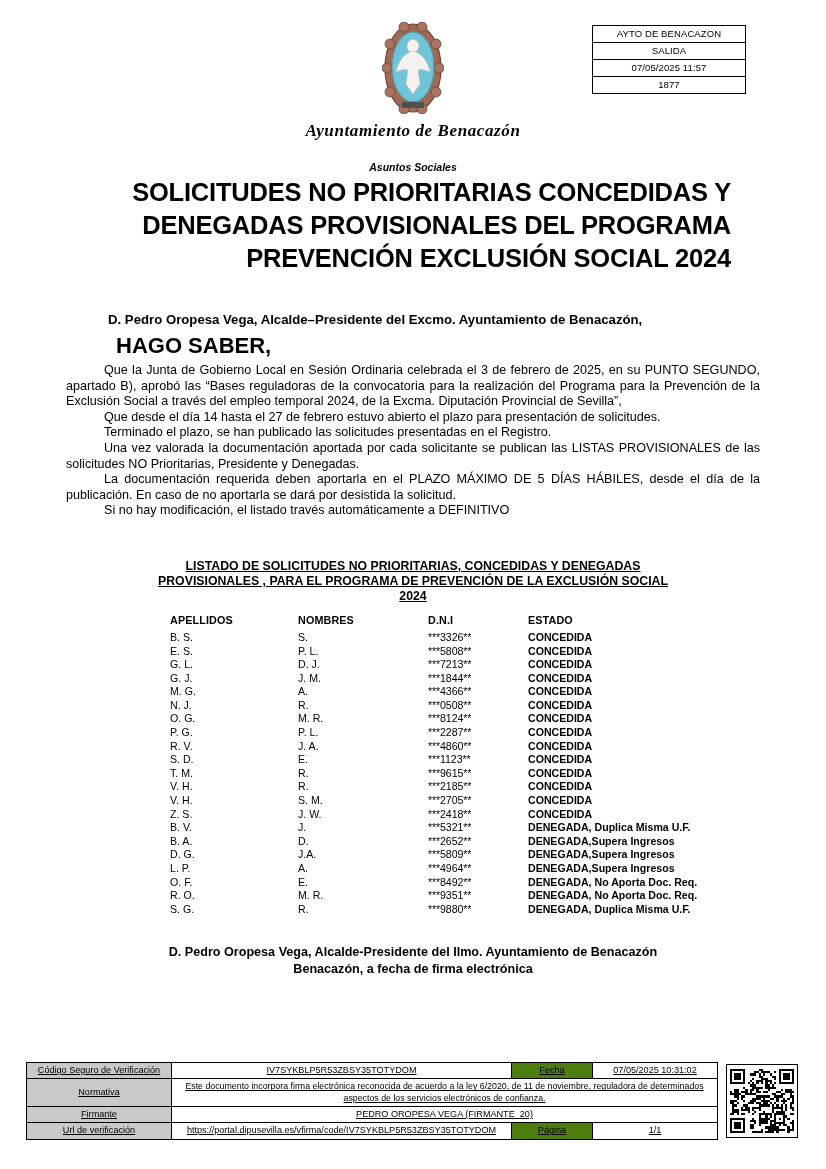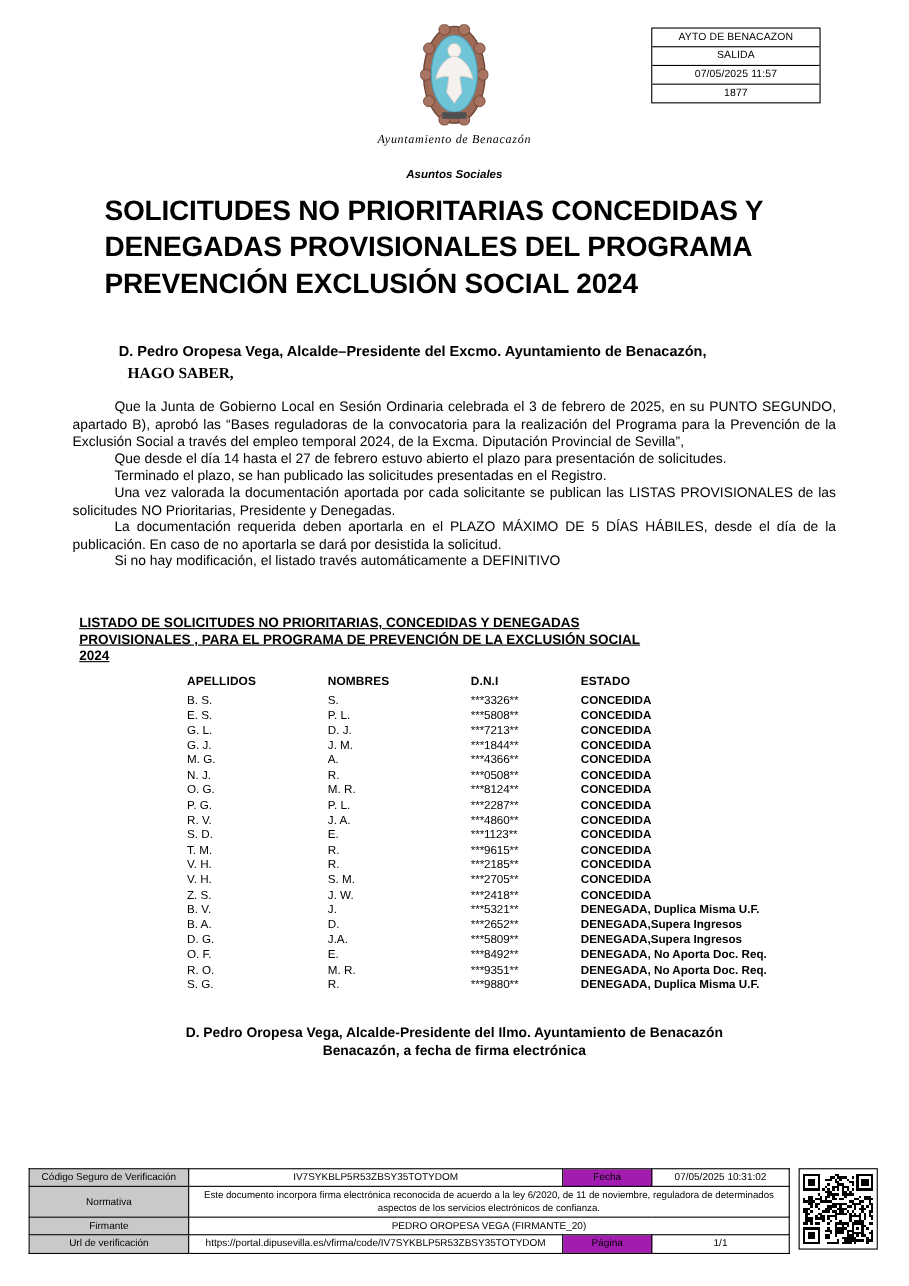--- a/index.html
+++ b/index.html
@@ -38,22 +38,22 @@
   }
   .crest {
     width: 62px;
     height: 92px;
     margin: 0 auto;
     display: block;
   }
   .crest-title {
     font-family: "Liberation Serif", serif;
     font-style: italic;
-    font-weight: normal;
-    font-size: 11px;
+    font-weight: bold;
+    font-size: 17px;
     letter-spacing: 0.6px;
     margin-top: 7px;
   }
   .crest-sub {
     font-family: "Liberation Sans", sans-serif;
     font-style: italic;
     font-weight: bold;
     font-size: 10.5px;
     margin-top: 20px;
   }
@@ -74,21 +74,21 @@
     padding: 2px 0 2px;
     line-height: 12px;
     border-bottom: 1.1px solid #000;
     letter-spacing: 0.1px;
   }
   .stamp div:last-child { border-bottom: none; }
 
   
   .doc-title {
     margin: 8px 95px 0 95px;
-    text-align: left;
+    text-align: right;
     font-size: 25.5px;
     font-weight: bold;
     line-height: 33px;
     letter-spacing: -0.2px;
   }
 
   
   .body-wrap {
     margin: 0 66px 0 66px;
   }
@@ -105,31 +105,30 @@
 
   .intro {
     margin-top: 36px;
     font-size: 13.2px;
     font-weight: bold;
     line-height: 17px;
     text-align: justify;
     text-align-last: left;
   }
   .hago {
-    margin: 5px 0 14px 50px;
-    font-size: 14px;
+    margin: 5px 0 4px 50px;
+    font-size: 22px;
     font-weight: bold;
-    font-family: Liberation Serif, serif;
   }
   .p-gap { margin-top: 11px; }
 
   
   .list-head {
     margin: 40px 72px 0 72px;
-    text-align: left;
+    text-align: center;
     font-size: 12.3px;
     font-weight: bold;
     line-height: 14.8px;
   }
   .list-head span { text-decoration: underline; }
 
   table.reg {
     margin: 11px 0 0 170px;
     border-collapse: collapse;
     font-size: 10.6px;
@@ -163,21 +162,22 @@
     line-height: 16.5px;
   }
 
   
   .footer {
     position: absolute;
     left: 26px;
     top: 1062px;
     width: 774px;
     display: flex;
-    align-items: flex-start;
+    align-items: center;
+    text-decoration: underline;
   }
   table.csv {
     border-collapse: collapse;
     width: 692px;
     table-layout: fixed;
     border: 1.3px solid #000;
   }
   table.csv td {
     border: 1px solid #000;
     font-size: 9.1px;
@@ -187,21 +187,21 @@
     vertical-align: middle;
     word-break: break-all;
   }
   table.csv td.lbl {
     background: #c9c9c9;
     width: 138px;
     font-size: 9.1px;
     word-break: normal;
   }
   table.csv td.lbl2 {
-    background: #a21caf;
+    background: #4d7c0f;
     width: 74px;
     word-break: normal;
   }
   table.csv td.val2 { width: 118px; word-break: normal; }
   table.csv td.norm { font-size: 8.8px; line-height: 11.2px; word-break: normal; }
 
   .qr-box {
     margin-left: 8px;
     width: 72px;
     height: 74px;
@@ -378,20 +378,26 @@
         <tr>
           <td class="c-ape">B. A.</td>
           <td class="c-nom">D.</td>
           <td class="c-dni dni-val">***2652**</td>
           <td class="c-est">DENEGADA,Supera Ingresos</td>
         </tr>
         <tr>
           <td class="c-ape">D. G.</td>
           <td class="c-nom">J.A.</td>
           <td class="c-dni dni-val">***5809**</td>
+          <td class="c-est">DENEGADA,Supera Ingresos</td>
+        </tr>
+        <tr>
+          <td class="c-ape">L. P.</td>
+          <td class="c-nom">A.</td>
+          <td class="c-dni dni-val">***4964**</td>
           <td class="c-est">DENEGADA,Supera Ingresos</td>
         </tr>
         <tr>
           <td class="c-ape">O. F.</td>
           <td class="c-nom">E.</td>
           <td class="c-dni dni-val">***8492**</td>
           <td class="c-est">DENEGADA, No Aporta Doc. Req.</td>
         </tr>
         <tr>
           <td class="c-ape">R. O.</td>

